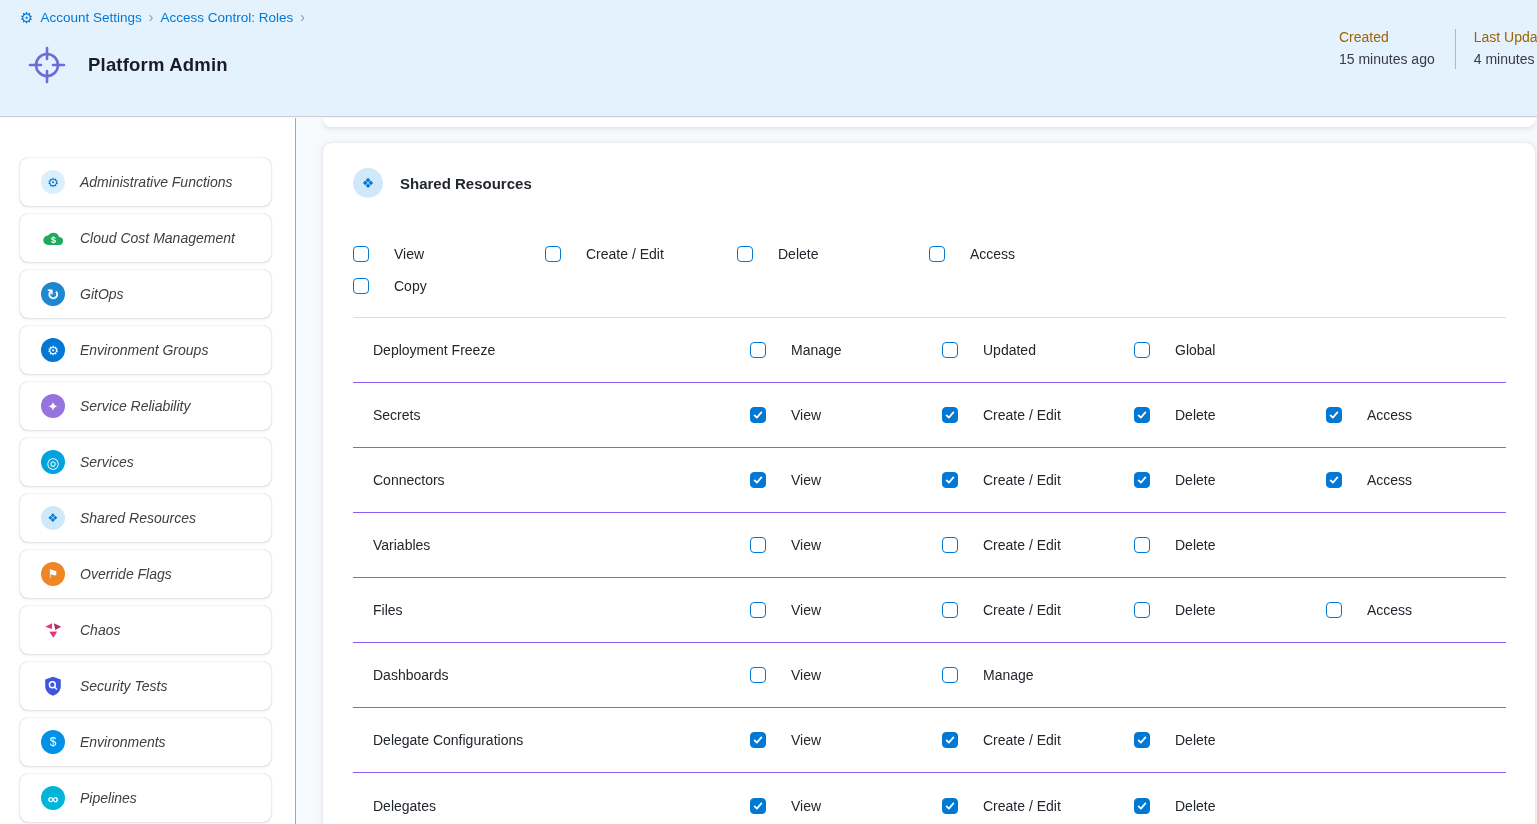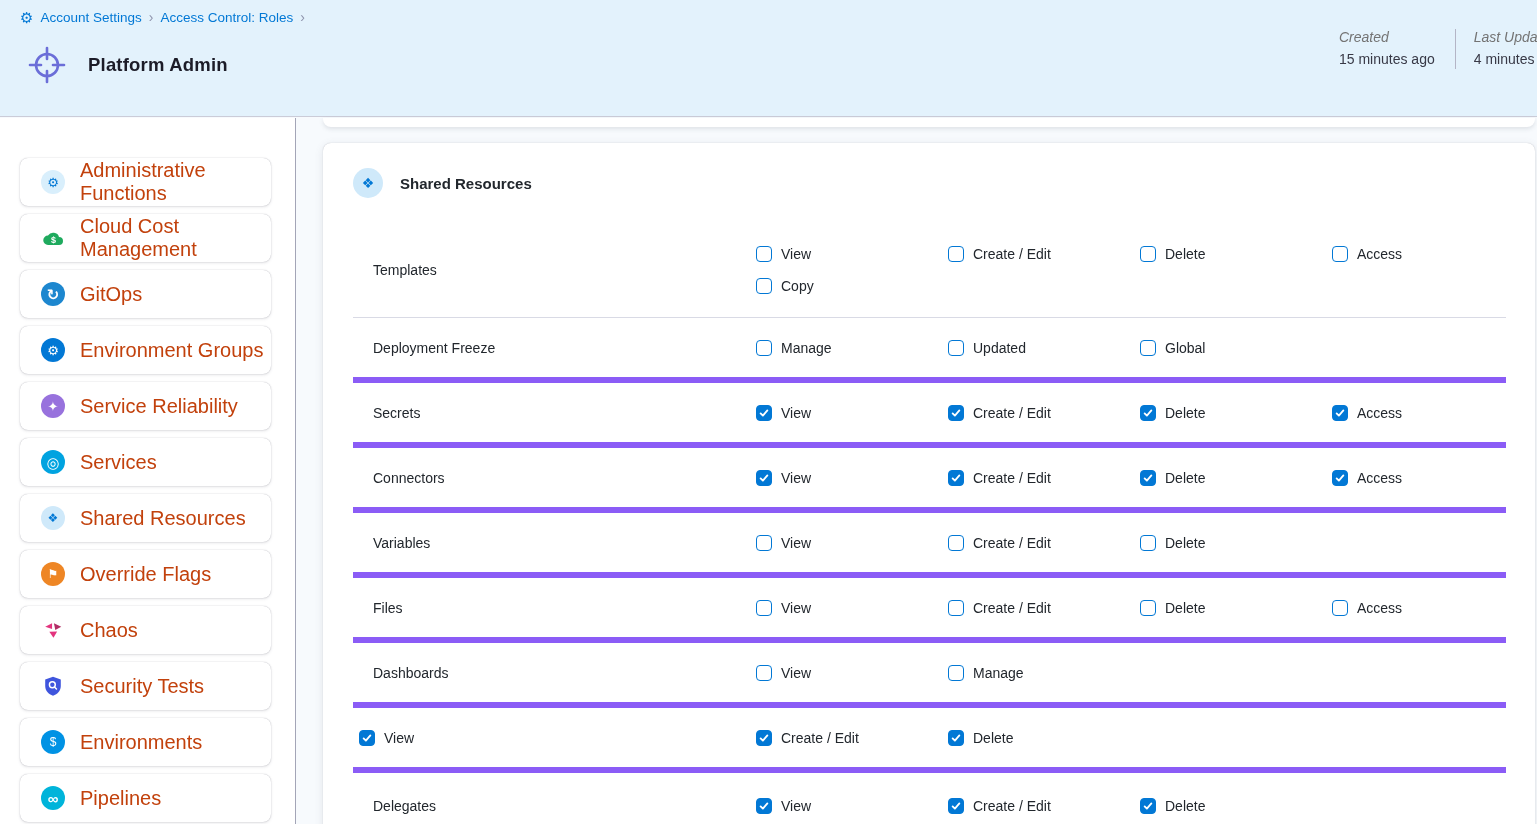--- a/index.html
+++ b/index.html
@@ -19,21 +19,21 @@
     gap:7px; font-size:13.5px; color:#0278d5;
   }
   .crumb-gear { font-size:15px; line-height:1; color:#0278d5; }
   .crumb-link { cursor:pointer; }
   .crumb-sep { color:#8f94ad; font-size:14px; }
   .title-row { position:absolute; top:44px; left:26px; display:flex; align-items:center; }
   .target-icon { width:42px; height:42px; }
   .page-title { margin-left:20px; font-size:18.5px; font-weight:600; color:#1c1c28; letter-spacing:.2px; }
   .meta { position:absolute; top:27px; left:1339px; display:flex; white-space:nowrap; }
   .meta-block { display:flex; flex-direction:column; }
-  .meta-label { font-size:14px; color:#737373; line-height:21px;font-style:italic; }
+  .meta-label { font-size:14px; color:#a16207; line-height:21px; }
   .meta-value { font-size:14px; color:#383946; line-height:22px; }
   .meta-divider { width:1px; background:#b4b5c6; margin:2px 18px 0 20px; height:40px; }
 
   
   .sidebar {
     position:absolute; top:118px; left:0; width:296px; height:706px;
     background:#ffffff; border-right:1px solid #a3a5b7; padding-top:40px;
   }
   .side-card {
     width:251px; height:48px; margin:0 0 8px 20px; background:#fff;
@@ -42,21 +42,21 @@
     box-shadow:0 0 1px rgba(40,41,61,.35), 0 1px 3px rgba(96,97,112,.18);
   }
   .sicon {
     width:24px; height:24px; border-radius:50%; flex:0 0 24px;
     display:flex; align-items:center; justify-content:center;
     font-size:13px; line-height:1;
   }
   .sicon.small-glyph { font-size:12px; }
   .sicon.big-glyph { font-size:15px; font-weight:bold; }
   .sicon.no-bg { background:transparent !important; }
-  .slabel { font-size:20px; color:#c2410c; }
+  .slabel { font-size:14px; color:#404040;font-style:italic; }
 
   
   .main { position:absolute; top:118px; left:297px; right:0; bottom:0; background:#f7fafd; }
   .prev-card-bottom {
     position:absolute; top:0; left:26px; right:2px; height:9px; background:#fff;
     border-radius:0 0 8px 8px; box-shadow:0 2px 4px rgba(96,97,112,.16);
   }
   .perm-card {
     position:absolute; top:25px; left:26px; right:2px; bottom:-60px; background:#fff;
     border-radius:8px; padding:0 29px 0 30px;
@@ -64,31 +64,31 @@
   }
   .card-header { height:80px; display:flex; align-items:center; }
   .section-icon {
     width:30px; height:30px; border-radius:50%; background:#cfe9fa; color:#0278d5;
     display:flex; align-items:center; justify-content:center; font-size:14px;
   }
   .section-title { margin-left:17px; font-size:15px; font-weight:700; color:#22272d; }
 
   .row {
     display:grid; grid-template-columns:397px 192px 192px 192px minmax(0,1fr);
-    min-height:65px; align-items:center; border-bottom:6px solid #8b5cf6;
+    min-height:65px; align-items:center; border-bottom:1px solid #8b5cf6;
   }
   .row:last-child { border-bottom:none; }
   .row-label { padding-left:20px; font-size:14px; color:#22272d; }
 
   .row-templates { display:flex; min-height:95px; border-bottom:1px solid #d9dae5; align-items:center; }
   .row-templates .row-label { width:397px; flex:0 0 397px; }
   .perm-lines { flex:1; display:flex; flex-direction:column; justify-content:center; }
   .perm-line { display:grid; grid-template-columns:192px 192px 192px minmax(0,1fr); height:32px; align-items:center; }
 
-  .perm { display:flex; align-items:center; gap:9px; cursor:pointer;margin-left:6px; }
+  .perm { display:flex; align-items:center; gap:25px; cursor:pointer; }
   .pl { font-size:14px; color:#22272d; }
   .cb {
     width:16px; height:16px; border:1.6px solid #0278d5; border-radius:4px;
     background:#fff; display:flex; align-items:center; justify-content:center; flex:0 0 16px;
   }
   .cb .tick { display:none; width:12px; height:12px; }
   .cb.on { background:#0278d5; border-color:#0278d5; }
   .cb.on .tick { display:block; }
   .tick path { stroke:#fff; stroke-width:2.4; fill:none; stroke-linecap:round; stroke-linejoin:round; }
 </style>
@@ -212,21 +212,20 @@
 <div class="main">
   <div class="prev-card-bottom"></div>
 
   <div class="perm-card">
     <div class="card-header">
       <span class="section-icon">❖</span>
       <span class="section-title">Shared Resources</span>
     </div>
 
     <div class="row-templates">
-      <div class="row-label">Templates</div>
       <div class="perm-lines">
         <div class="perm-line">
           <label class="perm">
             <span class="cb"></span>
             <span class="pl">View</span>
           </label>
           <label class="perm">
             <span class="cb"></span>
             <span class="pl">Create / Edit</span>
           </label>
@@ -378,20 +377,21 @@
         <span class="cb"></span>
         <span class="pl">View</span>
       </label>
       <label class="perm">
         <span class="cb"></span>
         <span class="pl">Manage</span>
       </label>
     </div>
 
     <div class="row">
+      <div class="row-label">Delegate Configurations</div>
       <label class="perm">
         <span class="cb on">
             <svg class="tick" viewBox="0 0 16 16">
               <path d="M3.5 8.5l3 3 6-7"></path>
             </svg>
           </span>
         <span class="pl">View</span>
       </label>
       <label class="perm">
         <span class="cb on">

